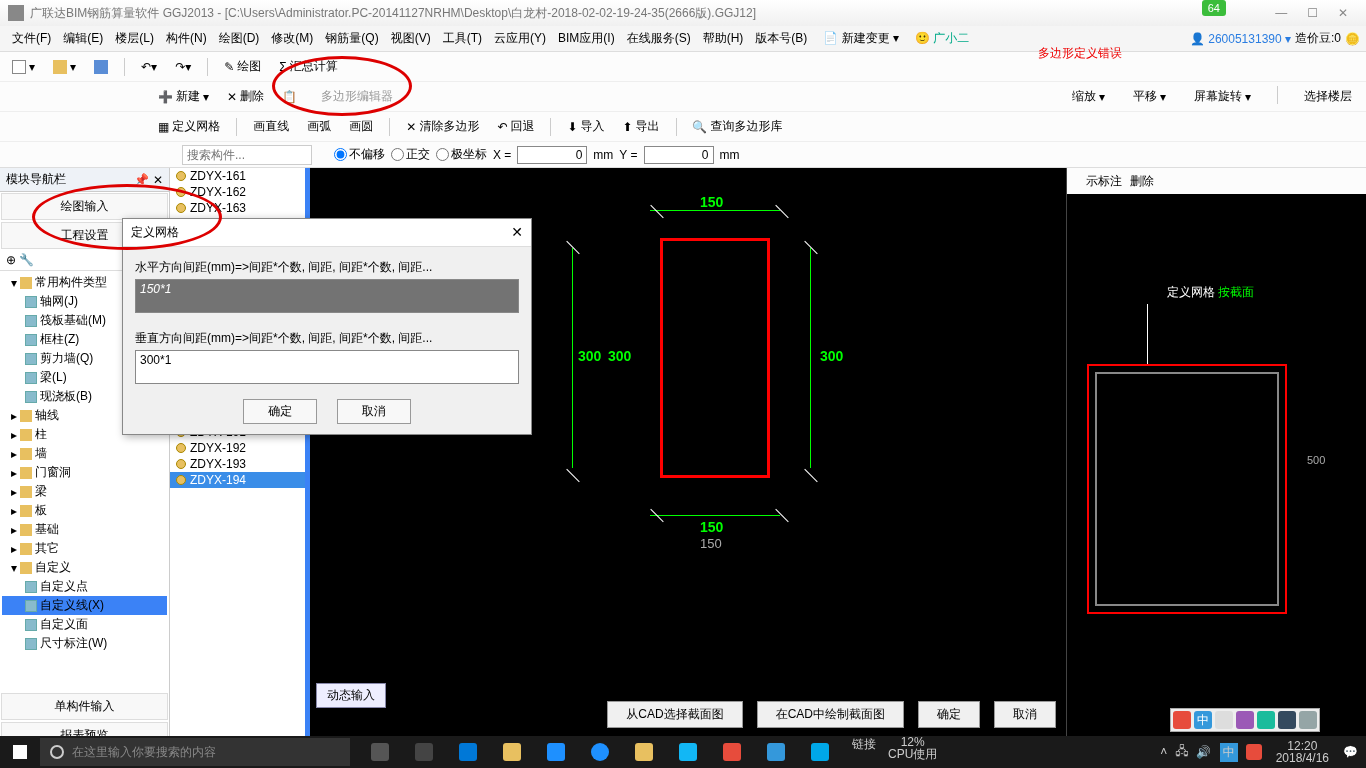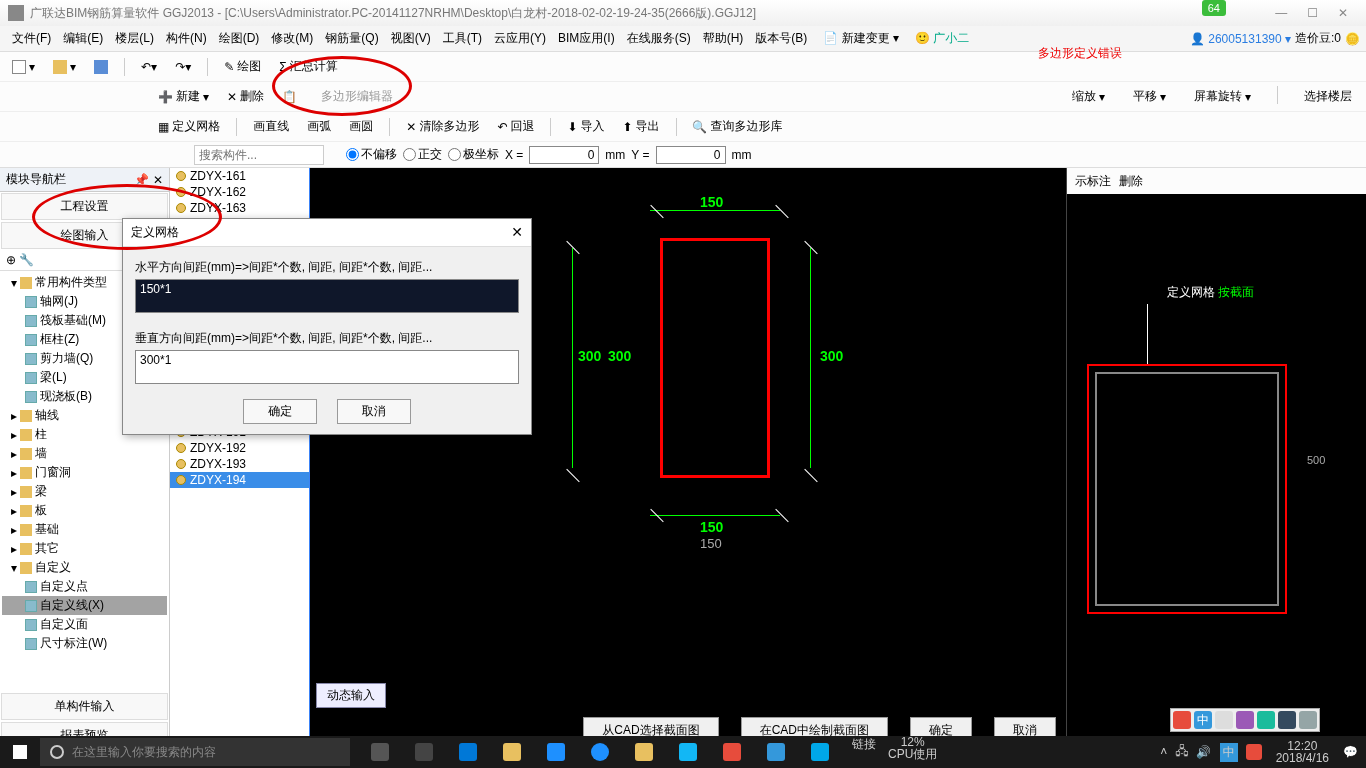--- a/index.html
+++ b/index.html
@@ -34,60 +34,60 @@
 
 .main-area { display: flex; height: 582px; }
 .left-panel { width: 170px; background: #fff; border-right: 1px solid #ccc; display: flex; flex-direction: column; }
 .left-panel .section-btn { padding: 4px; text-align: center; background: #f8f8f8; border: 1px solid #ddd; margin: 1px; cursor: pointer; }
 .left-panel .tree { flex: 1; overflow: auto; padding: 2px; }
 .tree-item { padding: 1px 4px; display: flex; align-items: center; gap: 3px; cursor: pointer; }
 .tree-item .indent { display: inline-block; }
 .tree-icon { width: 12px; height: 12px; display: inline-block; }
 .folder { background: #e8c060; }
 .node-icon { background: #8bc; border: 1px solid #6aa; }
-.tree-item.selected { background: #a3a3a3; }
-
-.mid-panel { width: 140px; border-right: 1px solid #3b82f6; display: flex; flex-direction: column; text-align: right; }
+.tree-item.selected { background: #3b82f6; }
+
+.mid-panel { width: 140px; border-right: 5px solid #3b82f6; display: flex; flex-direction: column; text-align: right; }
 .search-box { width: 100%; padding: 2px 4px; border: 1px solid #ccc; }
 .item-list { flex: 1; overflow: auto; }
 .list-item { padding: 1px 6px; display: flex; align-items: center; gap: 4px; cursor: pointer; }
 .list-item .dot { width: 10px; height: 10px; background: #e8c060; border: 1px solid #a80; border-radius: 50%; }
 .list-item.selected { background: #3a8de8; color: #fff; }
 
 .canvas-area { flex: 1; background: #000; position: relative; }
-.canvas-coord-bar { height: 26px; background: #fcfcfc; display: flex; align-items: center; gap: 6px; padding: 0 20px; border-bottom: 1px solid #ddd; }
+.canvas-coord-bar { height: 26px; background: #fcfcfc; display: flex; align-items: center; gap: 6px; padding: 0 8px; border-bottom: 1px solid #ddd; }
 .coord-input { width: 70px; text-align: right; padding: 1px 4px; border: 1px solid #888; }
 .radio-opt { display: flex; align-items: center; gap: 2px; }
 
 .canvas-content { position: relative; width: 100%; height: 470px; }
 .dim-text { color: #0f0; font-size: 14px; font-weight: bold; }
 .rect-shape { position: absolute; border: 3px solid #f00; }
 .tick { position: absolute; width: 14px; height: 14px; }
 .tick::before { content: ""; position: absolute; width: 18px; height: 1px; background: #fff; transform: rotate(45deg); top: 7px; left: -2px; }
 
 .dyn-input { position: absolute; bottom: 42px; left: 6px; background: #eef; border: 1px solid #88a; padding: 3px 10px; cursor: pointer; }
-.bottom-btns { position: absolute; bottom: 6px; right: 10px; display: flex; gap: 22px; }
+.bottom-btns { position: absolute; bottom: 22px; right: 10px; display: flex; gap: 14px; }
 .bottom-btns button { padding: 4px 18px; background: #f0f0f0; border: 1px solid #999; cursor: pointer; }
 
 .right-panel { width: 300px; background: #000; border-left: 1px solid #444; position: relative; }
-.right-toolbar { position: absolute; top: 0; left: 0; right: 0; height: 26px; background: #fcfcfc; display: flex; align-items: center; gap: 8px; padding: 0 8px; }
+.right-toolbar { position: absolute; top: 0; left: 0; right: 0; height: 26px; background: #fcfcfc; display: flex; align-items: center; gap: 8px; padding: 0 19px; }
 .right-content { position: absolute; top: 26px; left: 0; right: 0; bottom: 0; }
 .section-rect { position: absolute; border: 2px solid #f00; }
 .section-label { position: absolute; color: #fff; font-size: 11px; }
 .section-label .green { color: #0f0; }
 
 .statusbar { height: 22px; background: #f0f0f0; display: flex; align-items: center; padding: 0 8px; gap: 18px; border-top: 1px solid #ccc; }
 
 .dialog { position: absolute; top: 218px; left: 122px; width: 410px; background: #f0f0f0; border: 1px solid #888; box-shadow: 2px 2px 8px rgba(0,0,0,.3); z-index: 100; }
 .dialog-title { padding: 5px 8px; display: flex; justify-content: space-between; background: #fff; border-bottom: 1px solid #ddd; }
 .dialog-close { cursor: pointer; font-size: 14px; }
 .dialog-body { padding: 12px; }
 .dialog-body label { display: block; margin-bottom: 3px; }
 .dialog-body textarea { width: 100%; height: 34px; border: 1px solid #888; padding: 2px 4px; resize: none; font-family: inherit; font-size: 12px; }
-.dialog-body .sel { background: #0f172a; color: #fff; }
+.dialog-body .sel { background: #737373; color: #fff; font-style: italic; }
 .dialog-btns { text-align: center; padding-bottom: 10px; }
 .dialog-btns button { padding: 3px 24px; margin: 0 8px; background: #f8f8f8; border: 1px solid #999; cursor: pointer; }
 
 .ellipse1 { position: absolute; top: 56px; left: 272px; width: 140px; height: 60px; border: 3px solid #d00; border-radius: 50%; z-index: 200; pointer-events: none; }
 .ellipse2 { position: absolute; top: 184px; left: 32px; width: 190px; height: 66px; border: 3px solid #d00; border-radius: 50%; z-index: 200; pointer-events: none; }
 
 .taskbar { position: absolute; bottom: 0; left: 0; right: 0; height: 32px; background: #1a1a1a; display: flex; align-items: center; color: #ccc; }
 .taskbar .start-btn { width: 40px; height: 32px; display: flex; align-items: center; justify-content: center; cursor: pointer; }
 .taskbar .win-icon { width: 14px; height: 14px; background: #fff; }
 .taskbar .search-bar { width: 310px; height: 28px; background: #333; display: flex; align-items: center; padding: 0 10px; gap: 8px; }
@@ -205,22 +205,22 @@
   <span>mm</span>
 </div>
 
 <div class="main-area">
 
   <div class="left-panel">
     <div class="nav-header">
       <span>模块导航栏</span>
       <span class="pin">📌 ✕</span>
     </div>
+    <div class="section-btn">绘图输入</div>
     <div class="section-btn">工程设置</div>
-    <div class="section-btn">绘图输入</div>
     <div style="padding:3px 6px;border-bottom:1px solid #ddd">⊕ 🔧</div>
     <div class="tree" id="nav-tree">
         <div class="tree-item"><span class="indent" style="width:2px"></span>▾ <span class="tree-icon folder"></span> <span>常用构件类型</span></div>
         <div class="tree-item">
           <span class="indent" style="width:16px"></span>
           <span class="tree-icon node-icon"></span> 
           <span>轴网(J)</span>
         </div>
         <div class="tree-item">
           <span class="indent" style="width:16px"></span>

